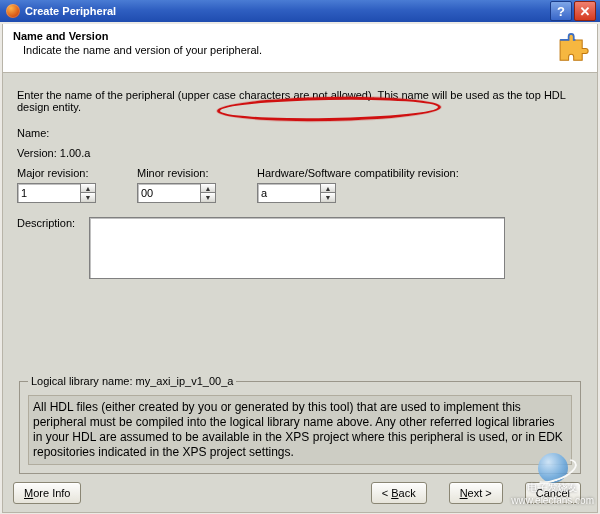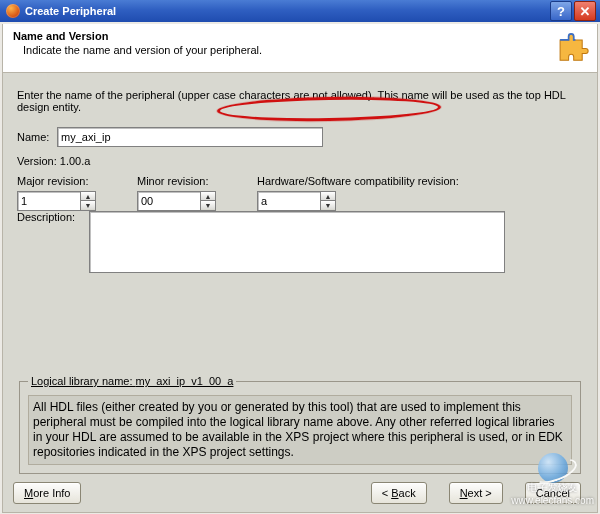--- a/index.html
+++ b/index.html
@@ -79,21 +79,21 @@
     width:410px;height:56px;resize:none;
     font:inherit;font-size:11px;
     border:1px solid #808080;background:#fff;
     box-shadow:inset 1px 1px 0 #c0c0c0;
   }
   fieldset.lib{
     position:absolute;left:14px;right:14px;bottom:38px;
     border:1px solid #9a968a;
     padding:6px 8px 8px 8px;
   }
-  fieldset.lib legend{font-size:11px;padding:0 3px;text-decoration:underline;}
+  fieldset.lib legend{font-size:11px;padding:0 3px;}
   .libtext{
     font-size:12px;line-height:1.25;
     background:#cdcdc4;
     border:1px solid #b0ac9e;
     padding:4px;margin-top:2px;
   }
   .footer{
     position:absolute;left:10px;right:16px;bottom:8px;
     display:flex;align-items:center;justify-content:space-between;
   }
@@ -152,30 +152,29 @@
 
   <div class="annot"></div>
 
   <div class="content">
     <div class="prompt">
       <span>Enter the name of the peripheral </span><span>(upper case characters are not allowed).</span><span> This name will be used as the top HDL design entity.</span>
     </div>
 
     <div class="row">
       <span class="lbl w-name-lbl">Name:</span>
-      <input type="text" class="name-input" value="my_axi_ip" style="">
     </div>
 
     <div class="row">
       <span class="lbl">
         <span>Version:</span>&nbsp;<span>1.00.a</span>
       </span>
     </div>
 
-    <div class="revrow" style="">
+    <div class="revrow" style="margin-bottom:14px;">
       <div class="revcol" style="width:100px;">
         <span class="lbl">Major revision:</span>
         <div class="spinwrap">
           <input type="text" value="1" style="">
           <div class="spinbtns">
               <span>▲</span>
               <span>▼</span>
             </div>
         </div>
       </div>

